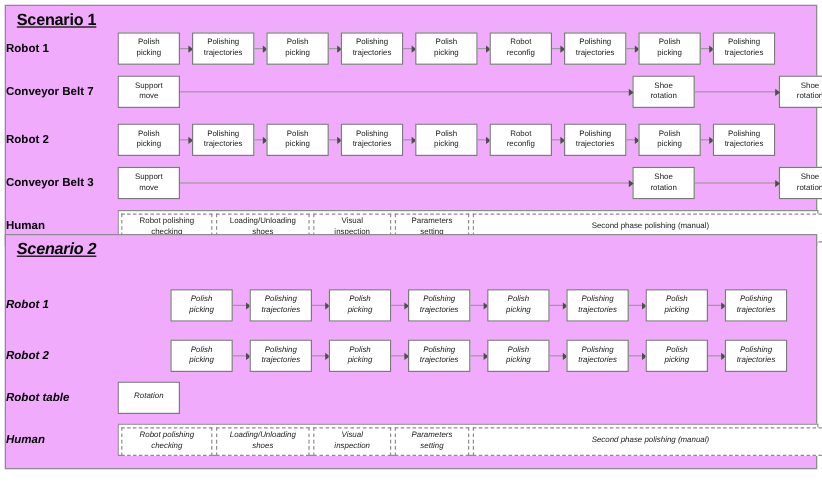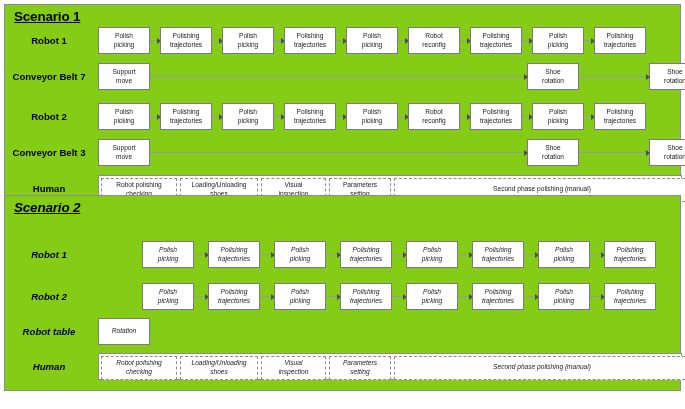--- a/index.html
+++ b/index.html
@@ -15,21 +15,21 @@
     background: #ffffff;
     overflow: hidden;
   }
 
   
   .panel {
     position: absolute;
     left: 4px;
     width: 677px;
     border: 1px solid #8c8c8c;
-    background: #84cc16;
+    background: #f0abfc;
   }
   #panel-s1 { top: 4px;   height: 201px; }
   #panel-s2 { top: 195px; height: 196px; font-style: italic; }
 
   .scenario-title {
     position: absolute;
     left: 9px;
     top: 4px;
     font-size: 13.5px;
     font-weight: bold;
@@ -46,21 +46,21 @@
     width: 100%;
     height: 27px;
   }
   .row-label {
     position: absolute;
     left: 0;
     top: 0;
     width: 88px;
     height: 27px;
     line-height: 27px;
-    text-align: center;
+    text-align: left;
     font-size: 9.6px;
     font-weight: bold;
     color: #000;
     white-space: nowrap;
   }
 
   
   .pbox {
     position: absolute;
     height: 27px;

